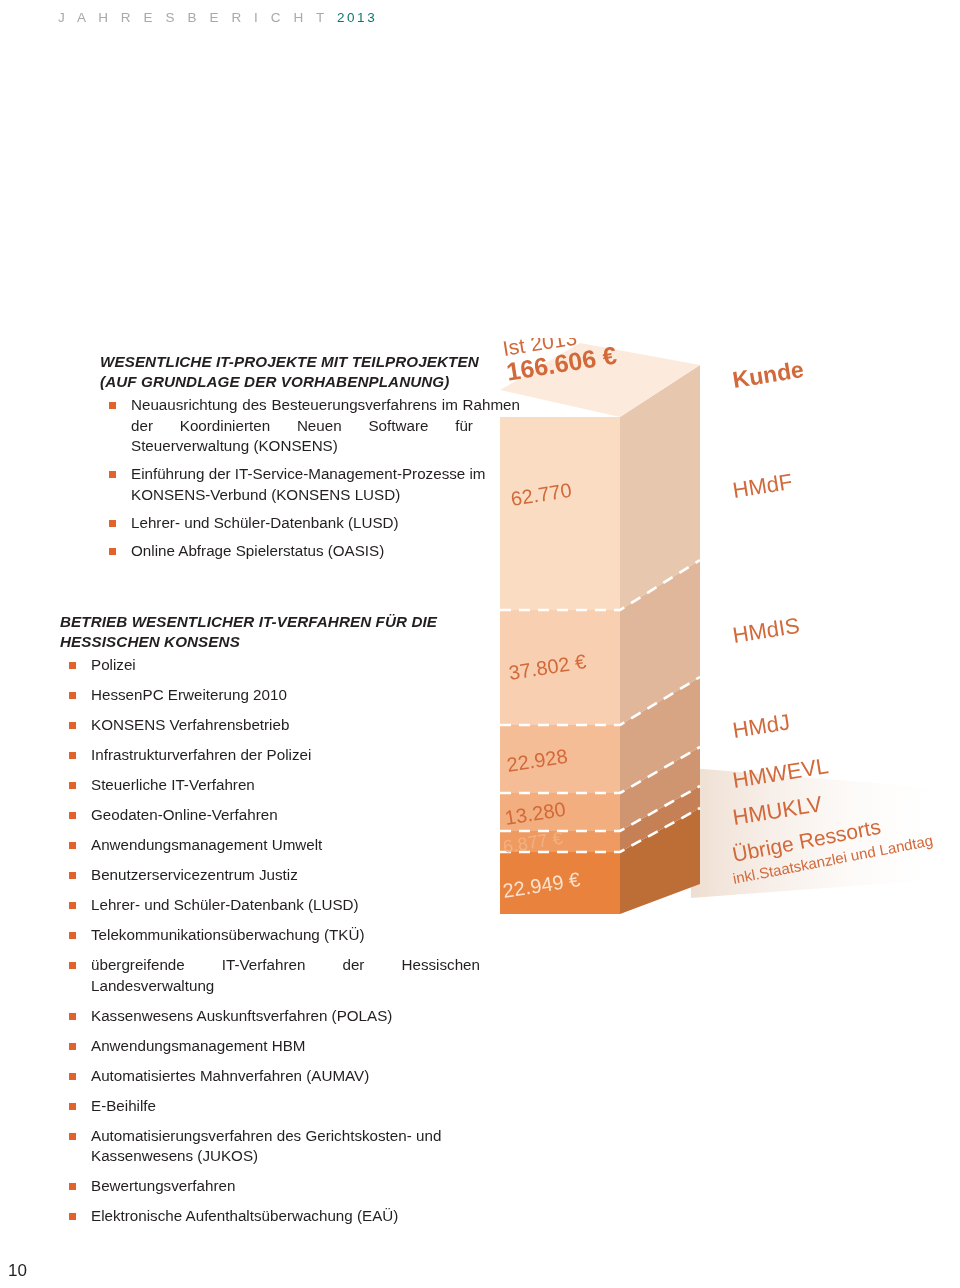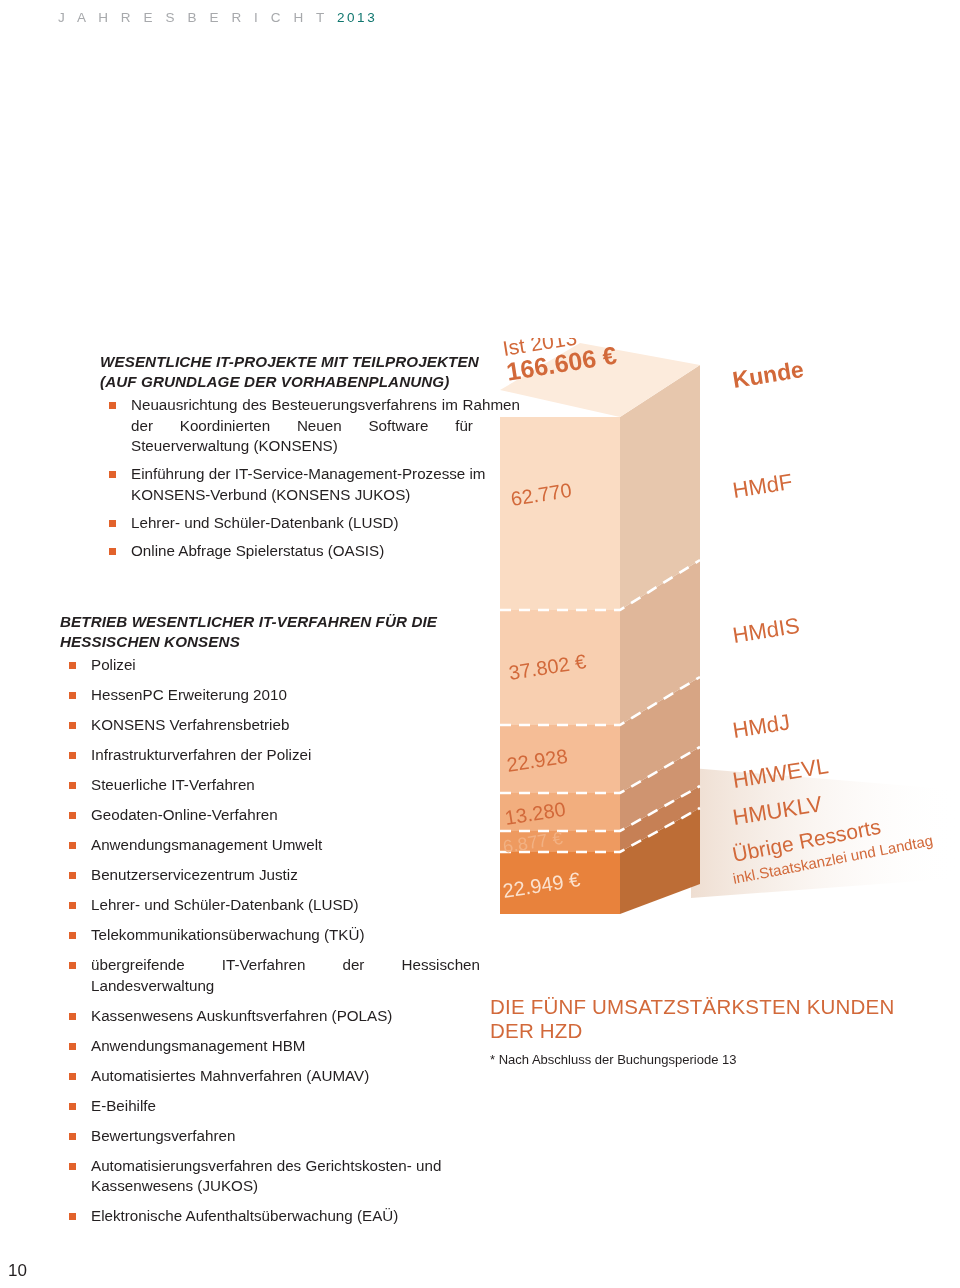--- a/index.html
+++ b/index.html
@@ -56,21 +56,21 @@
 
   <div id="running-head"><span>J A H R E S B E R I C H T </span><b>2013</b></div>
 
   <div class="col-left">
     <div class="sec-head">
       <div>WESENTLICHE IT-PROJEKTE MIT TEILPROJEKTEN</div>
       <div>(AUF GRUNDLAGE DER VORHABENPLANUNG)</div>
     </div>
     <ul class="bl">
       <li class="just"><span class="sq"></span><span>Neuausrichtung des Besteuerungsverfahrens im Rahmen der Koordinierten Neuen Software für die Steuerverwaltung (KONSENS)</span></li>
-      <li><span class="sq"></span><span>Einführung der IT-Service-Management-Prozesse im KONSENS-Verbund (KONSENS JUKOS)</span></li>
+      <li><span class="sq"></span><span>Einführung der IT-Service-Management-Prozesse im KONSENS-Verbund (KONSENS LUSD)</span></li>
       <li><span class="sq"></span><span>Lehrer- und Schüler-Datenbank (LUSD)</span></li>
       <li><span class="sq"></span><span>Online Abfrage Spielerstatus (OASIS)</span></li>
     </ul>
   </div>
 
   <div class="sec2">
     <div class="sec-head">
       <div>BETRIEB WESENTLICHER IT-VERFAHREN FÜR DIE</div>
       <div>HESSISCHEN KONSENS</div>
     </div>
@@ -83,22 +83,22 @@
       <li><span class="sq"></span><span>Geodaten-Online-Verfahren</span></li>
       <li><span class="sq"></span><span>Anwendungsmanagement Umwelt</span></li>
       <li><span class="sq"></span><span>Benutzerservicezentrum Justiz</span></li>
       <li><span class="sq"></span><span>Lehrer- und Schüler-Datenbank (LUSD)</span></li>
       <li><span class="sq"></span><span>Telekommunikationsüberwachung (TKÜ)</span></li>
       <li class="just"><span class="sq"></span><span>übergreifende IT-Verfahren der Hessischen Landesverwaltung</span></li>
       <li><span class="sq"></span><span>Kassenwesens Auskunftsverfahren (POLAS)</span></li>
       <li><span class="sq"></span><span>Anwendungsmanagement HBM</span></li>
       <li><span class="sq"></span><span>Automatisiertes Mahnverfahren (AUMAV)</span></li>
       <li><span class="sq"></span><span>E-Beihilfe</span></li>
+      <li><span class="sq"></span><span>Automatisierungsverfahren des Gerichtskosten- und Kassenwesens (JUKOS)</span></li>
       <li><span class="sq"></span><span>Bewertungsverfahren</span></li>
-      <li><span class="sq"></span><span>Automatisierungsverfahren des Gerichtskosten- und Kassenwesens (JUKOS)</span></li>
       <li><span class="sq"></span><span>Elektronische Aufenthaltsüberwachung (EAÜ)</span></li>
     </ul>
   </div>
 
   <div class="chart">
     <svg width="474" height="580" viewBox="0 0 474 580">
       <defs>
         <linearGradient id="shadowGrad" x1="0" y1="0" x2="1" y2="0">
           <stop offset="0" stop-color="#e9d3c2" stop-opacity=".75"></stop>
           <stop offset="1" stop-color="#ffffff" stop-opacity="0"></stop>
@@ -151,23 +151,16 @@
         <text transform="translate(248,305) rotate(-9)" font-size="22">HMdIS</text>
         <text transform="translate(248,400) rotate(-9)" font-size="22">HMdJ</text>
         <text transform="translate(248,450) rotate(-9)" font-size="22">HMWEVL</text>
         <text transform="translate(248,487) rotate(-9)" font-size="22">HMUKLV</text>
         <text transform="translate(248,524) rotate(-11)" font-size="21">Übrige Ressorts</text>
         <text transform="translate(248,546) rotate(-11)" font-size="15">inkl.Staatskanzlei und Landtag</text>
       </g>
     </svg>
   </div>
 
-  <div class="cap">
-    <div class="cap-title">
-      <div>DIE FÜNF UMSATZSTÄRKSTEN KUNDEN</div>
-      <div>DER HZD</div>
-    </div>
-    <div class="cap-note">* Nach Abschluss der Buchungsperiode 13</div>
-  </div>
 
   <div id="page-number">10</div>
 
 </div>
 
 </body></html>

